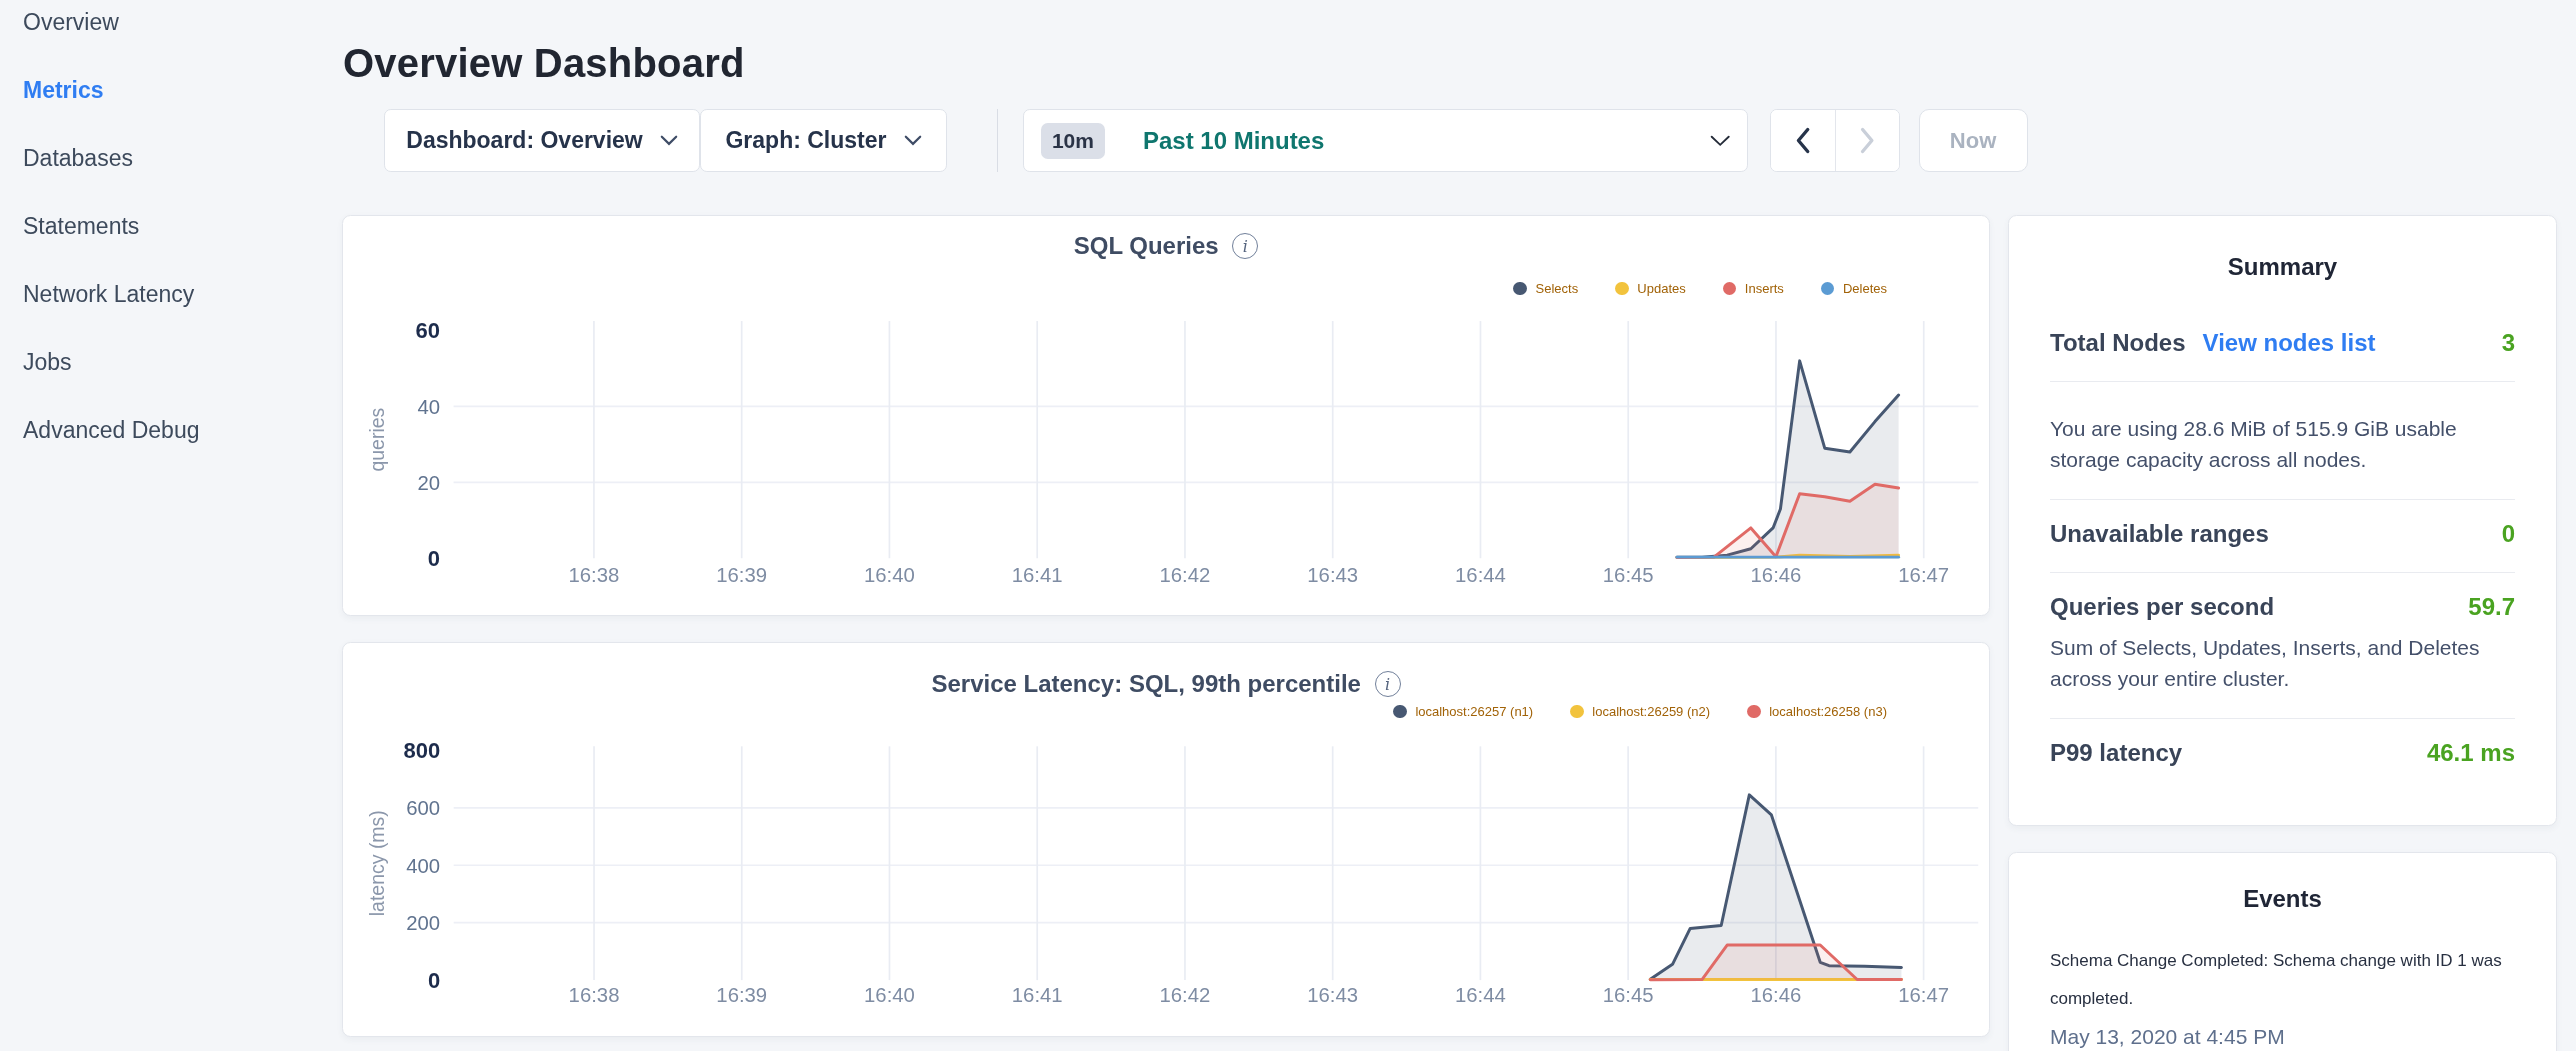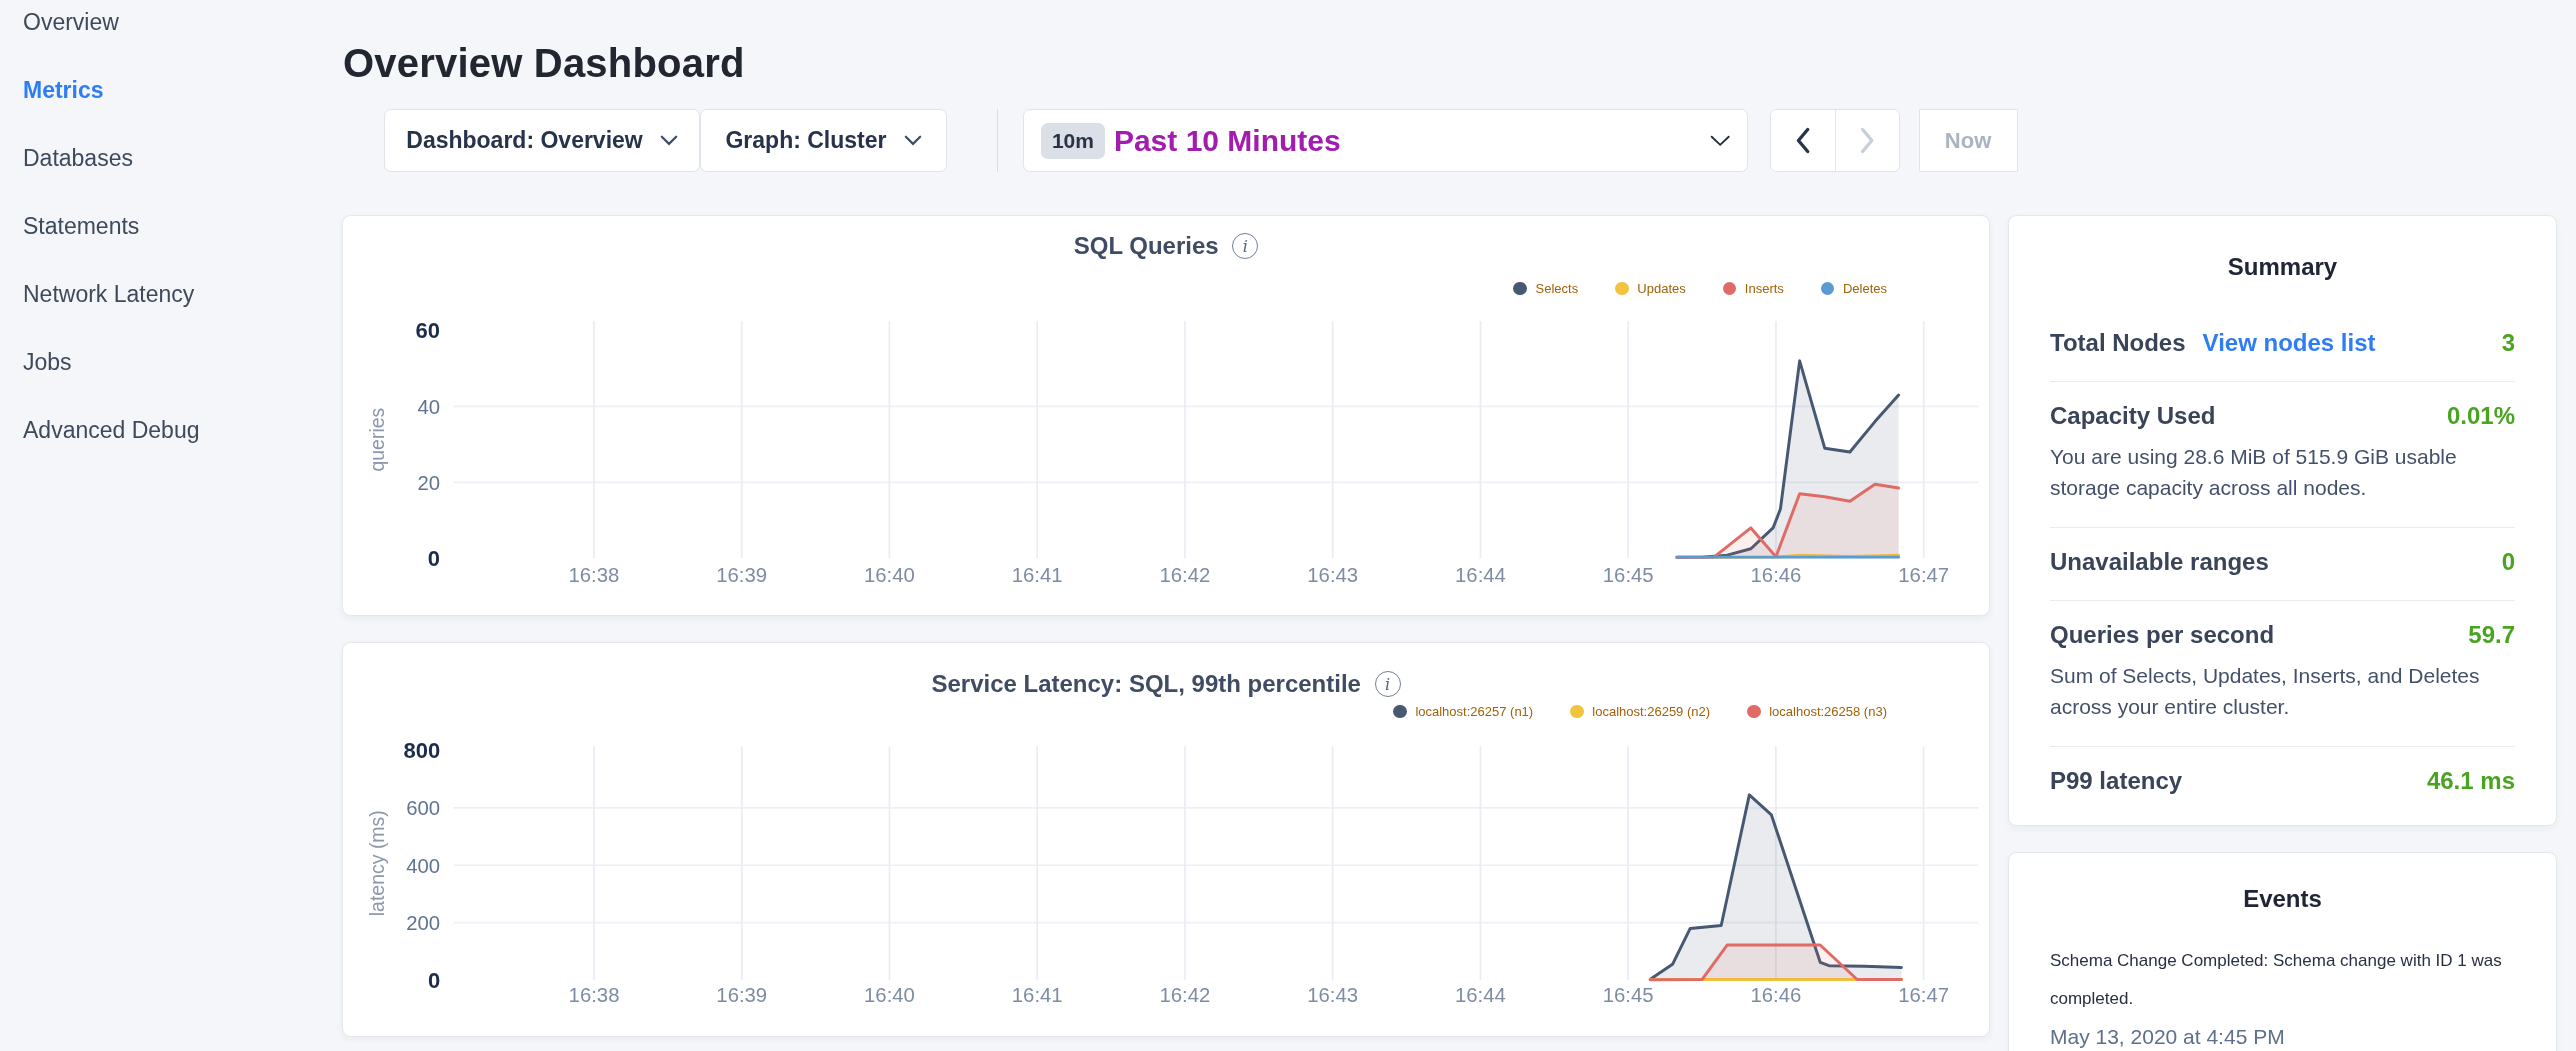--- a/index.html
+++ b/index.html
@@ -15,25 +15,25 @@
   .page-title { position:absolute; left:343px; top:41px; font-size:40px; font-weight:700; color:#212631; letter-spacing:0.2px; }
 
   
   .controls { position:absolute; left:343px; top:109px; height:63px; display:flex; align-items:stretch; }
   .btn-box { background:#fff; border:0.9px solid #dfe3ea; border-radius:6.8px; display:flex; align-items:center; justify-content:center; gap:17px; font-size:23px; font-weight:600; color:#26334a; cursor:pointer; }
   .dd-graph { width:247px; }
   .dd-dash  { width:316px; margin-left:41px; }
   .v-divider { width:0.9px; background:#d9dde5; margin-left:50px; }
   .timebox { margin-left:25px; width:725px; background:#fff; border:0.9px solid #dfe3ea; border-radius:6.8px; display:flex; align-items:center; padding:0 17px 0 17px; cursor:pointer; }
   .range-badge { background:#dbdfe8; color:#2a3346; font-weight:700; font-size:21px; padding:6px 11px; border-radius:6.8px; }
-  .range-label { flex:1; margin-left:9px; font-size:30px; font-weight:700; color:#a21caf; }
+  .range-label { flex:1; margin-left:38px; font-size:24px; font-weight:700; color:#0f766e; }
   .arrow-group { margin-left:22px; display:flex; background:#fff; border:0.9px solid #dfe3ea; border-radius:6.8px; overflow:hidden; }
   .arrow-btn { width:64px; display:flex; align-items:center; justify-content:center; cursor:pointer; background:#fff; border:none; }
   .arrow-btn + .arrow-btn { border-left:0.9px solid #e3e6ec; }
-  .now-btn { margin-left:18.7px; width:99px; background:#fff; border:0.9px solid #dfe3ea; border-radius:1px; color:#aab3c0; font-size:22px; font-weight:600; display:flex; align-items:center; justify-content:center; cursor:default; }
+  .now-btn { margin-left:18.7px; width:109px; background:#fff; border:0.9px solid #dfe3ea; border-radius:10px; color:#aab3c0; font-size:22px; font-weight:600; display:flex; align-items:center; justify-content:center; cursor:default; }
 
   
   .card { background:#fff; border:0.9px solid #e3e6ec; border-radius:8.5px; box-shadow:0 2.6px 6.8px rgba(60,70,90,0.05); }
 
   .charts-col { position:absolute; left:342px; top:215px; width:1648px; }
   .chart-card { position:relative; }
   .chart-card.c1 { height:401px; margin-bottom:26px; }
   .chart-card.c2 { height:395px; }
 
   .chart-title-row { position:absolute; left:0; right:0; display:flex; justify-content:center; align-items:center; gap:13.6px; z-index:2; }
@@ -256,25 +256,20 @@
     <div class="srow first">
       <div class="srow-main">
         <span class="srow-label">Total Nodes</span>
         <a href="#" class="srow-link">View nodes list</a>
         <span class="srow-spacer"></span>
         <span class="srow-value">3</span>
       </div>
     </div>
 
     <div class="srow">
-      <div class="srow-main">
-        <span class="srow-label">Capacity Used</span>
-        <span class="srow-spacer"></span>
-        <span class="srow-value">0.01%</span>
-      </div>
       <div class="srow-desc">You are using 28.6 MiB of 515.9 GiB usable storage capacity across all nodes.</div>
     </div>
 
     <div class="srow">
       <div class="srow-main">
         <span class="srow-label">Unavailable ranges</span>
         <span class="srow-spacer"></span>
         <span class="srow-value">0</span>
       </div>
     </div>

